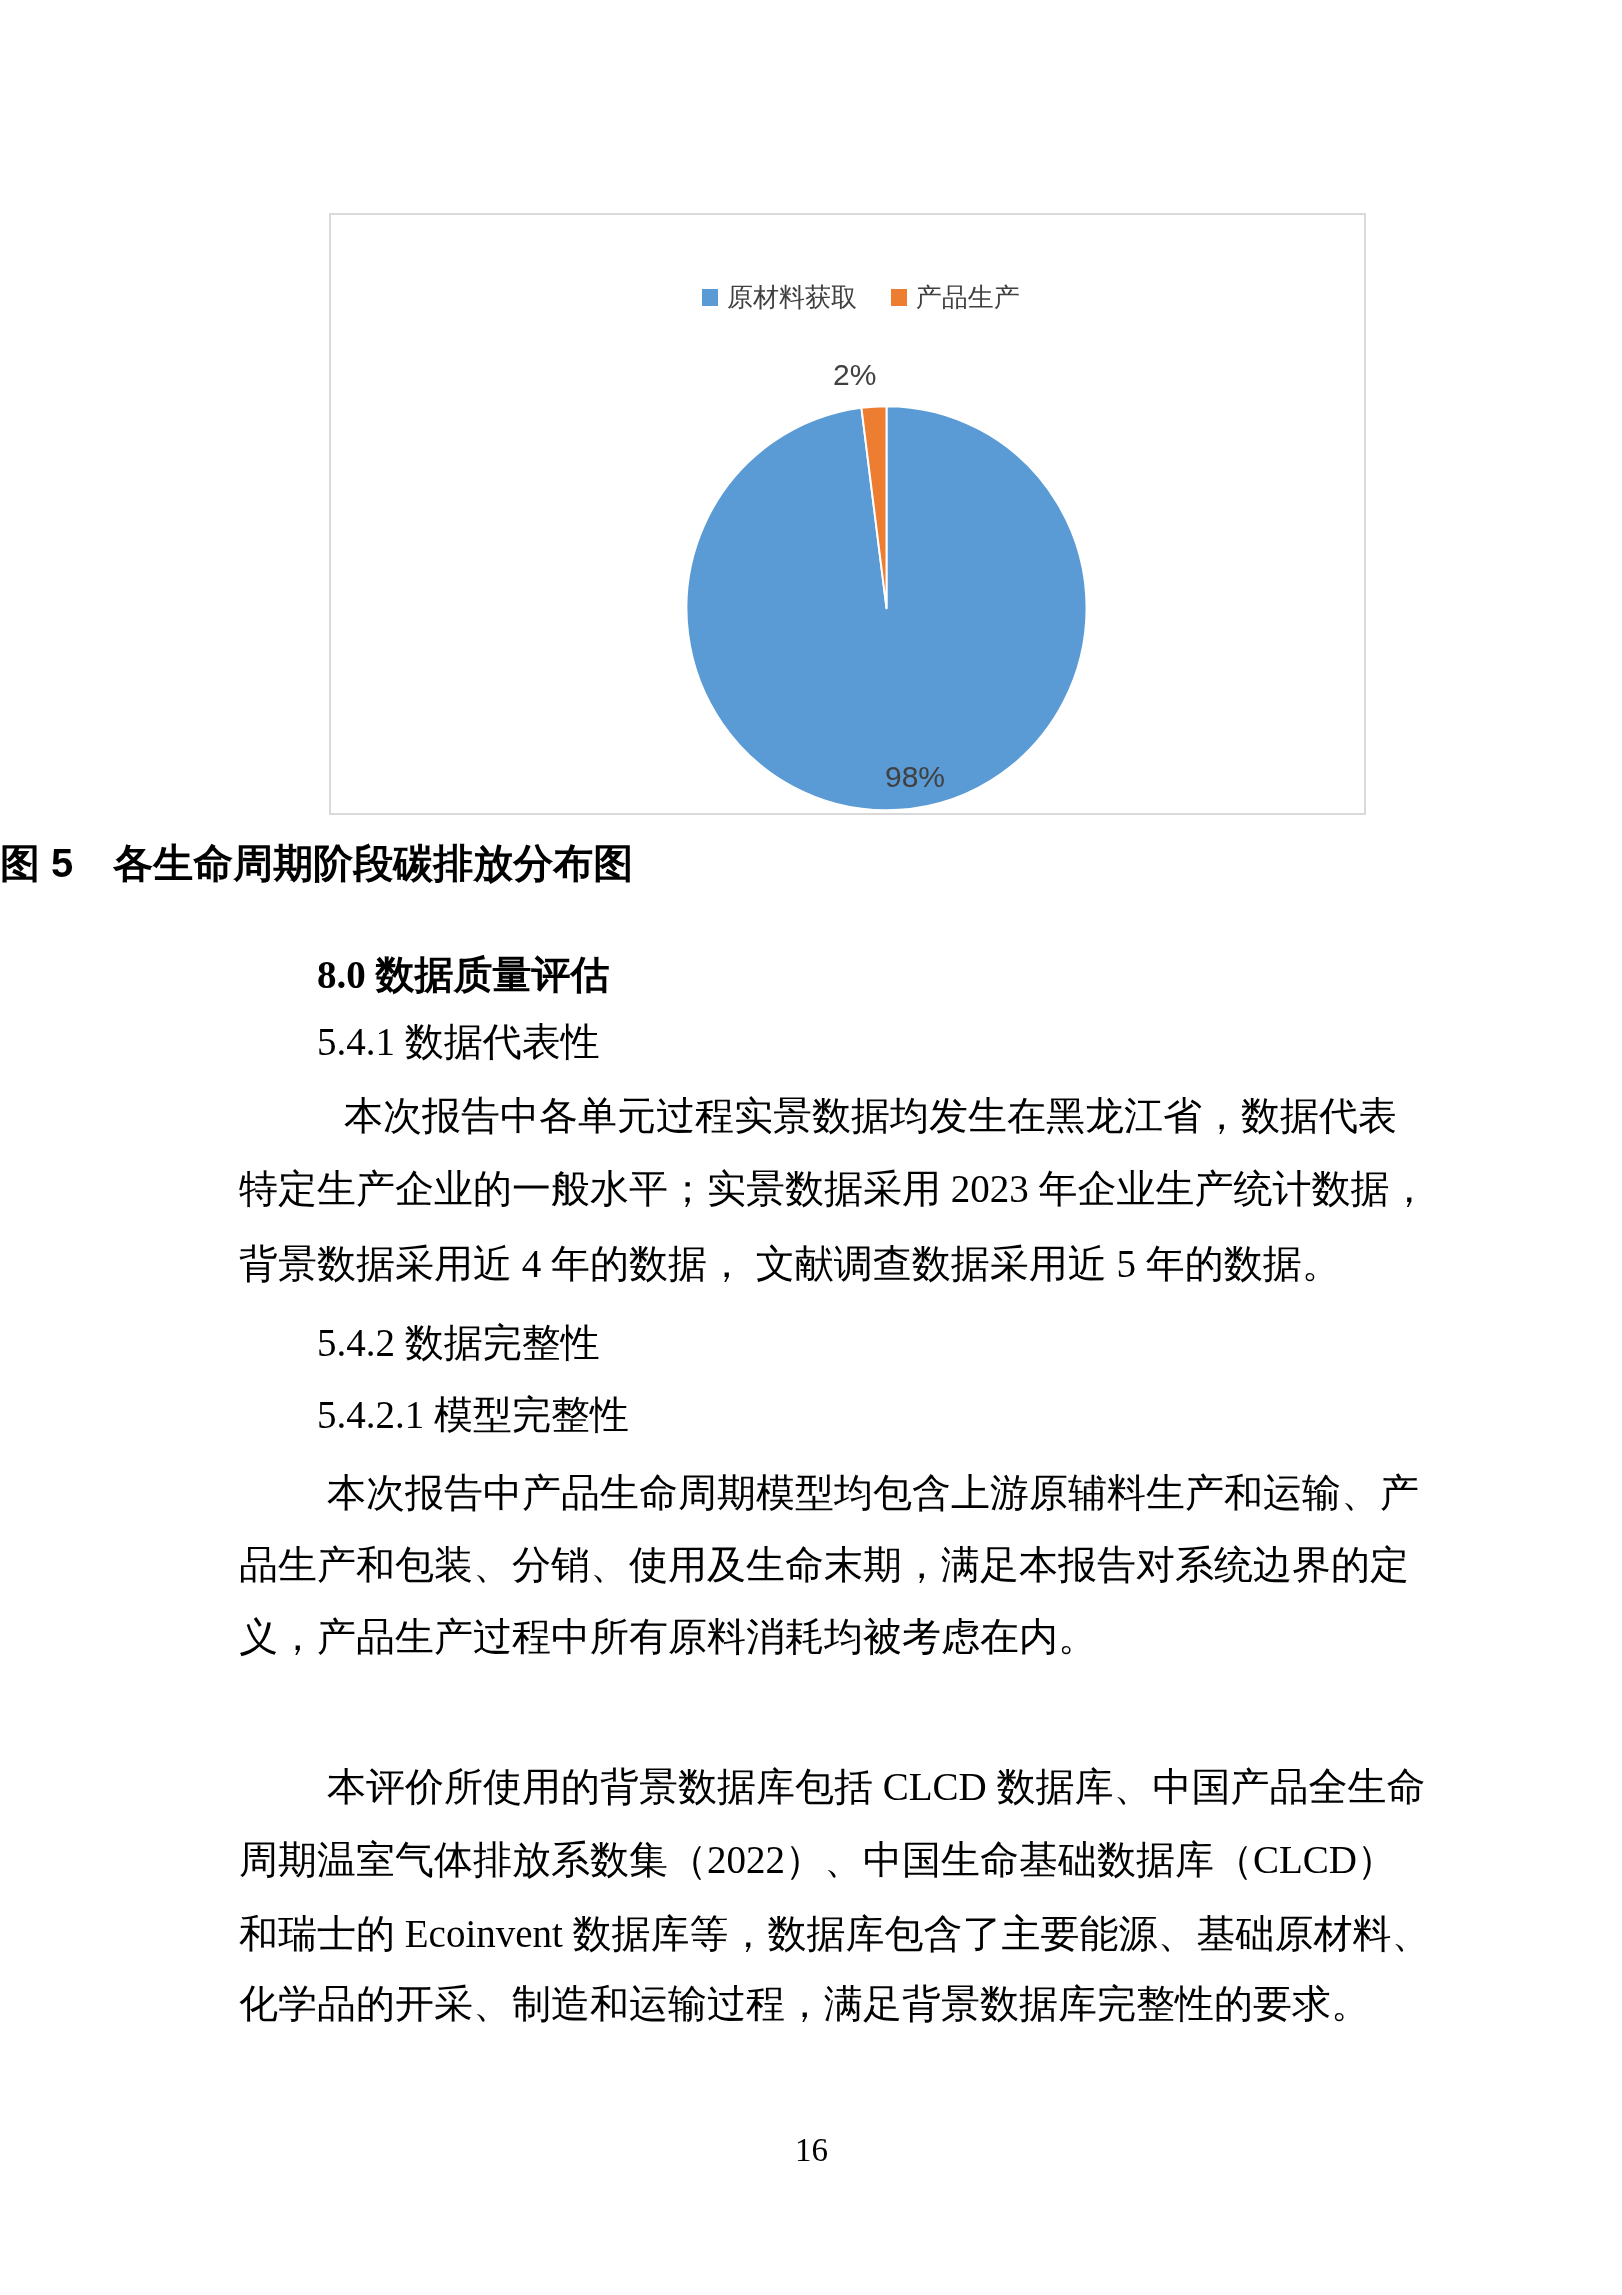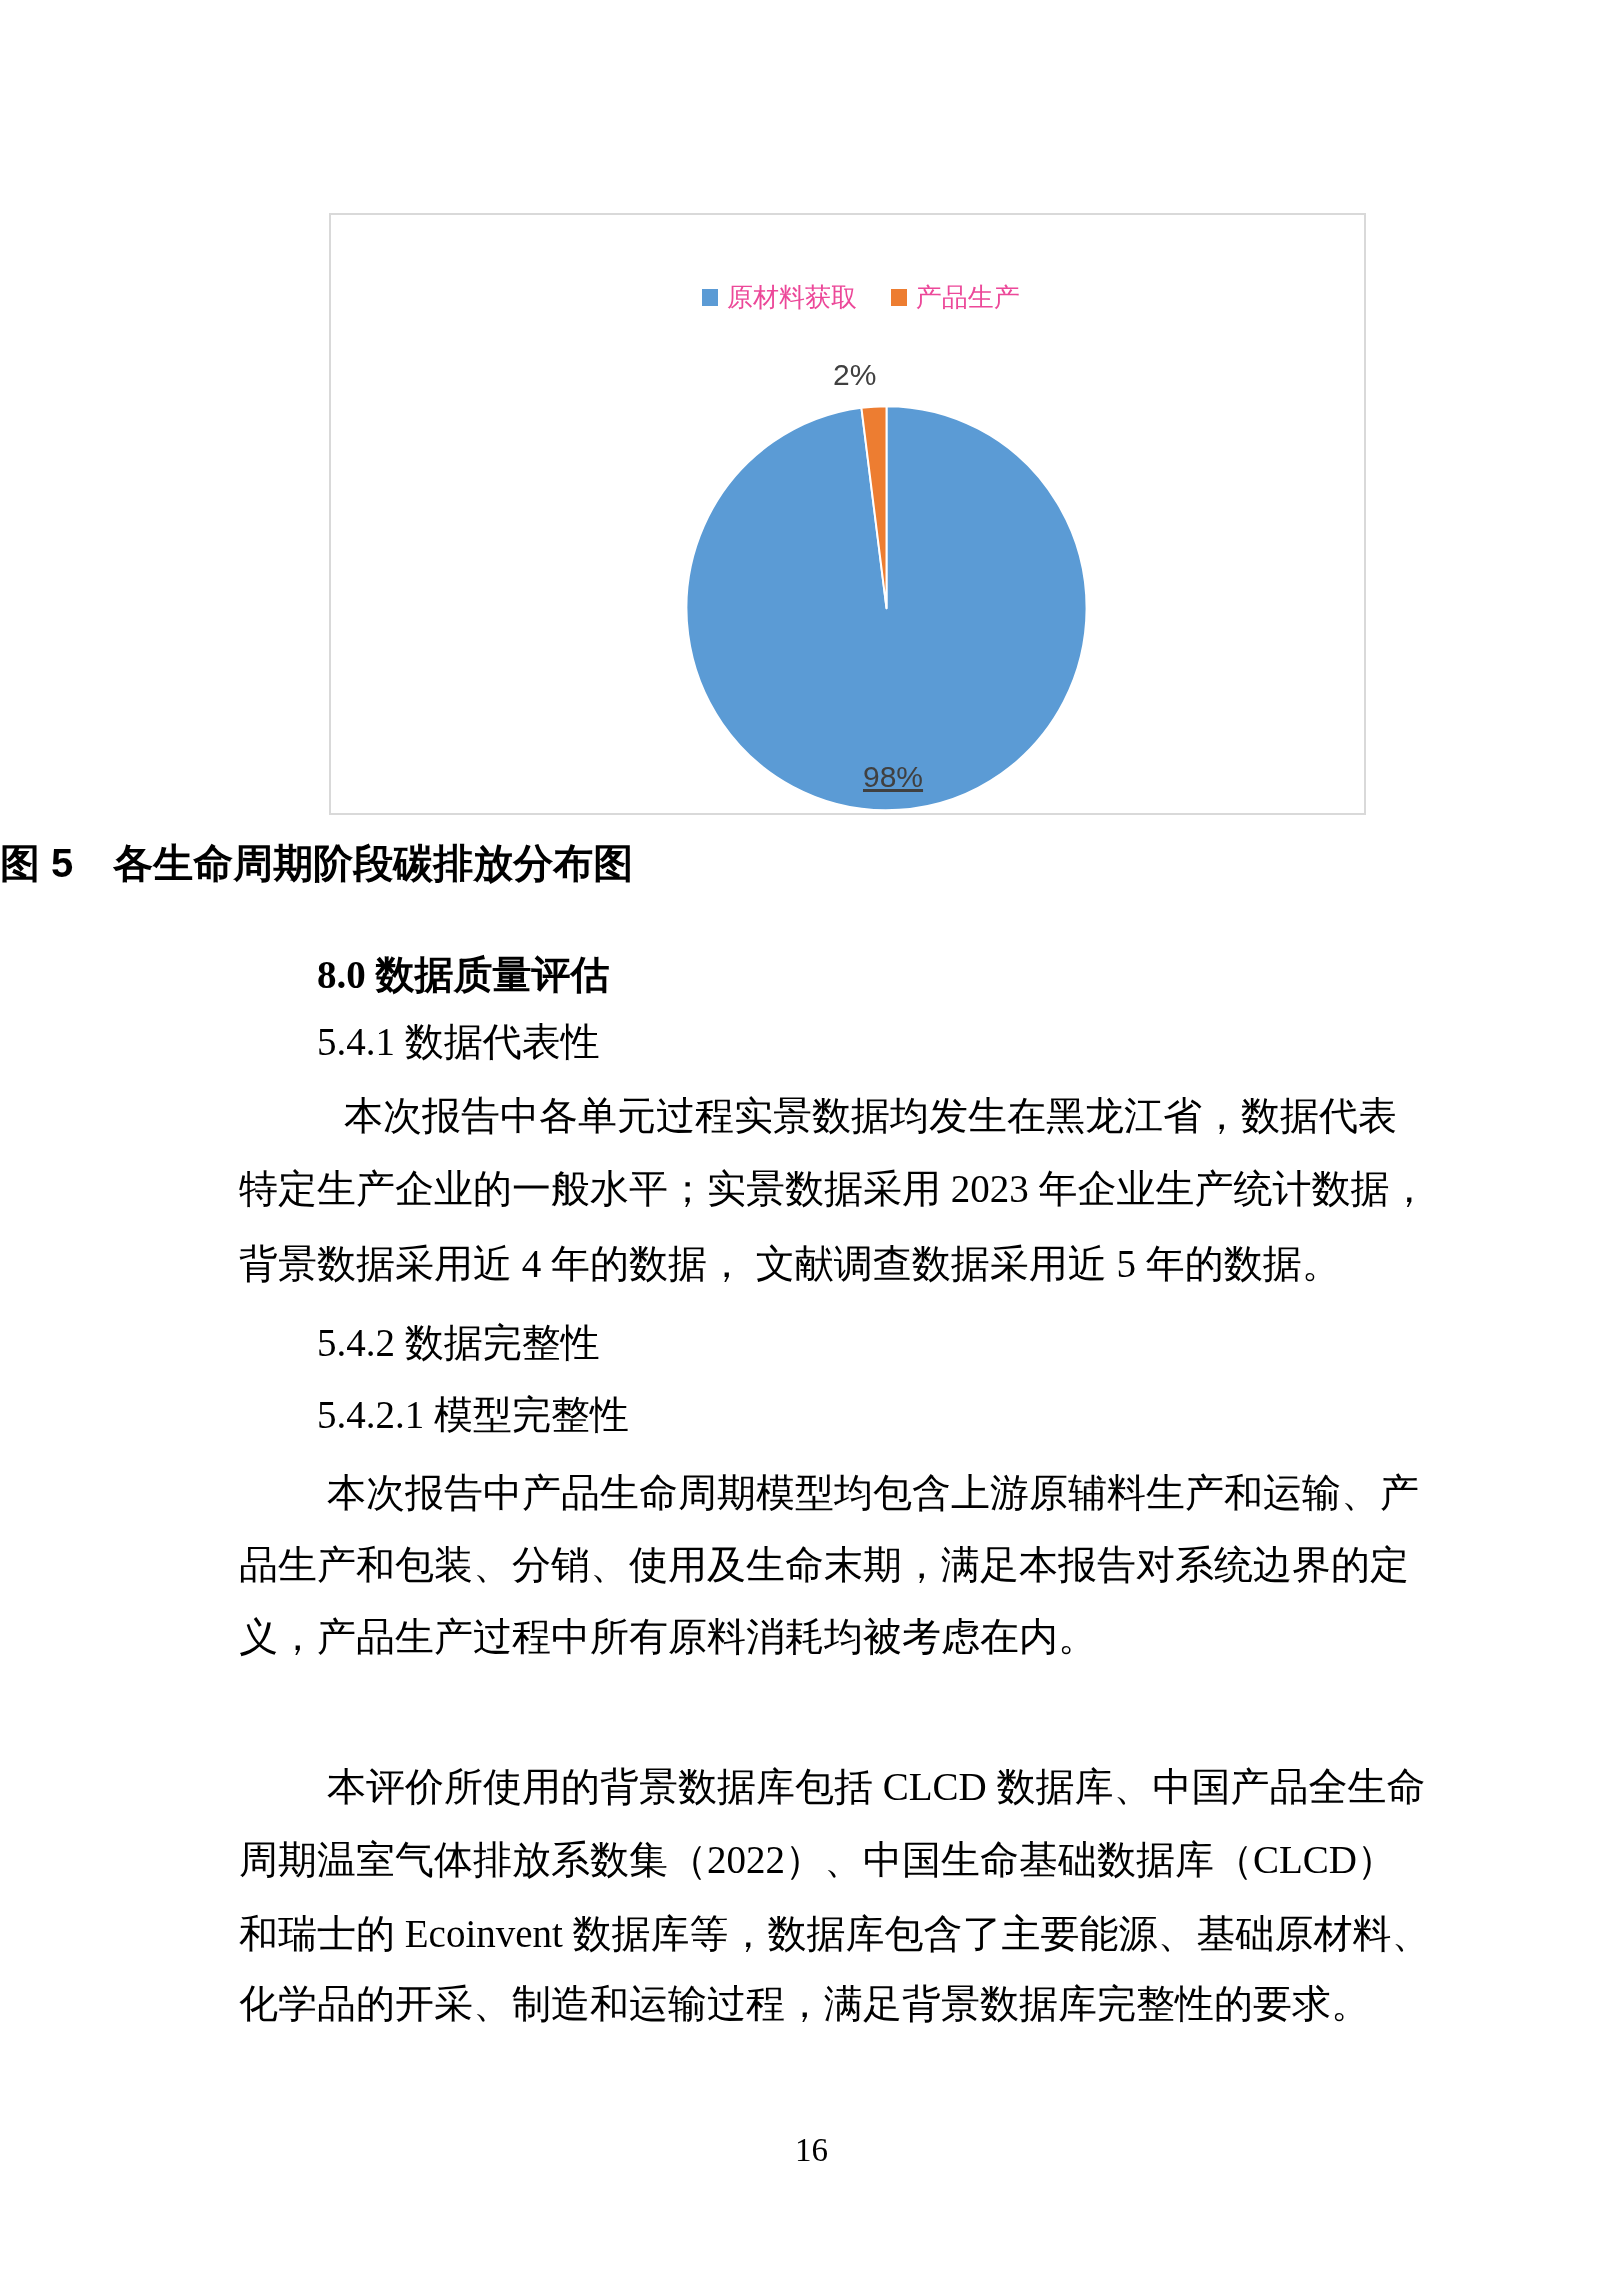--- a/index.html
+++ b/index.html
@@ -16,34 +16,34 @@
     position:absolute;left:329px;top:213px;
     width:1037px;height:602px;
     background:#ffffff;
     border:2px solid #d9d9d9;
     box-sizing:border-box;
   }
   .legend{
     position:absolute;left:371px;top:65px; 
     display:flex;align-items:center;gap:34px;
     font-family:"Liberation Sans", sans-serif;
-    font-size:26px;color:#ec4899;
+    font-size:26px;color:#404040;
   }
   .legend-item{display:flex;align-items:center;gap:8.5px;}
   .swatch{width:16.4px;height:16.4px;display:inline-block;}
   .swatch.blue{background:#5b9bd5;}
   .swatch.orange{background:#ed7d31;}
   .pie-svg{position:absolute;left:345px;top:182px;} 
   .pct-label{
     position:absolute;
     font-family:"Liberation Sans", sans-serif;
     font-size:30px;color:#404040;
   }
   .pct-2{left:502px;top:143px;}   
-  .pct-98{left:532px;top:545px;text-decoration:underline;}
+  .pct-98{left:554px;top:545px;}
   
   .row{
     position:absolute;
     font-size:39px;line-height:46px;
     white-space:nowrap;
   }
   .caption{
     left:0;width:1623px;text-align:left;
     font-weight:bold;font-size:40px;
     font-family:"Liberation Sans", sans-serif;

